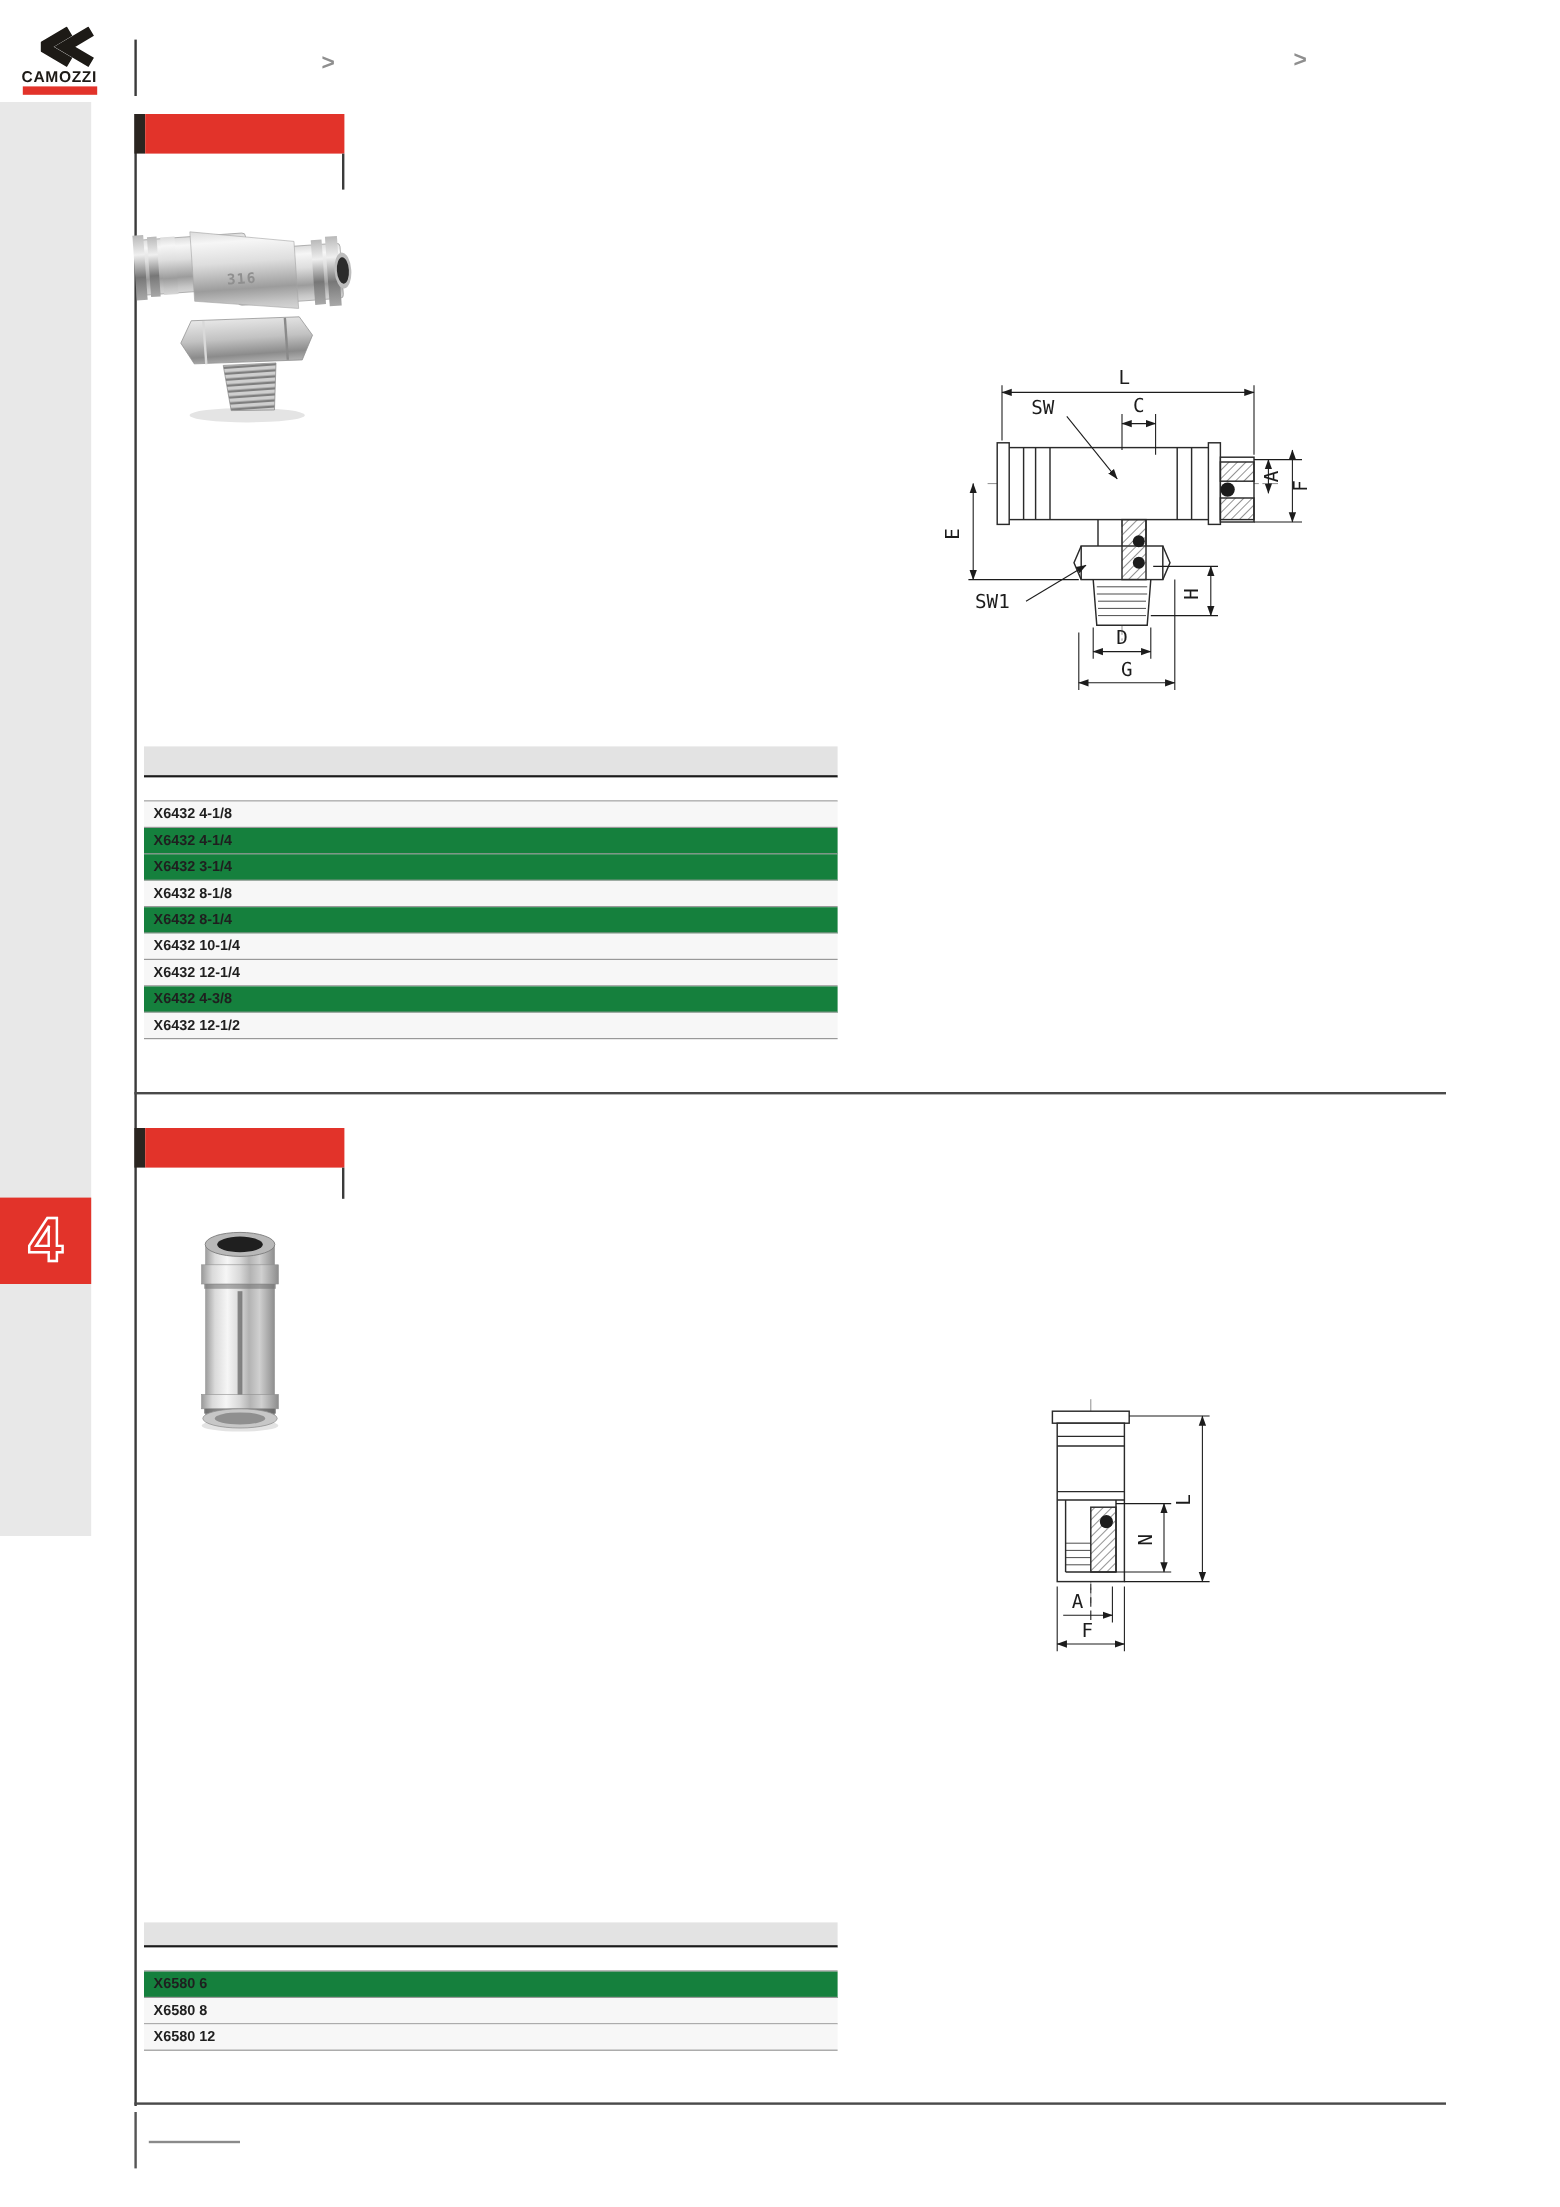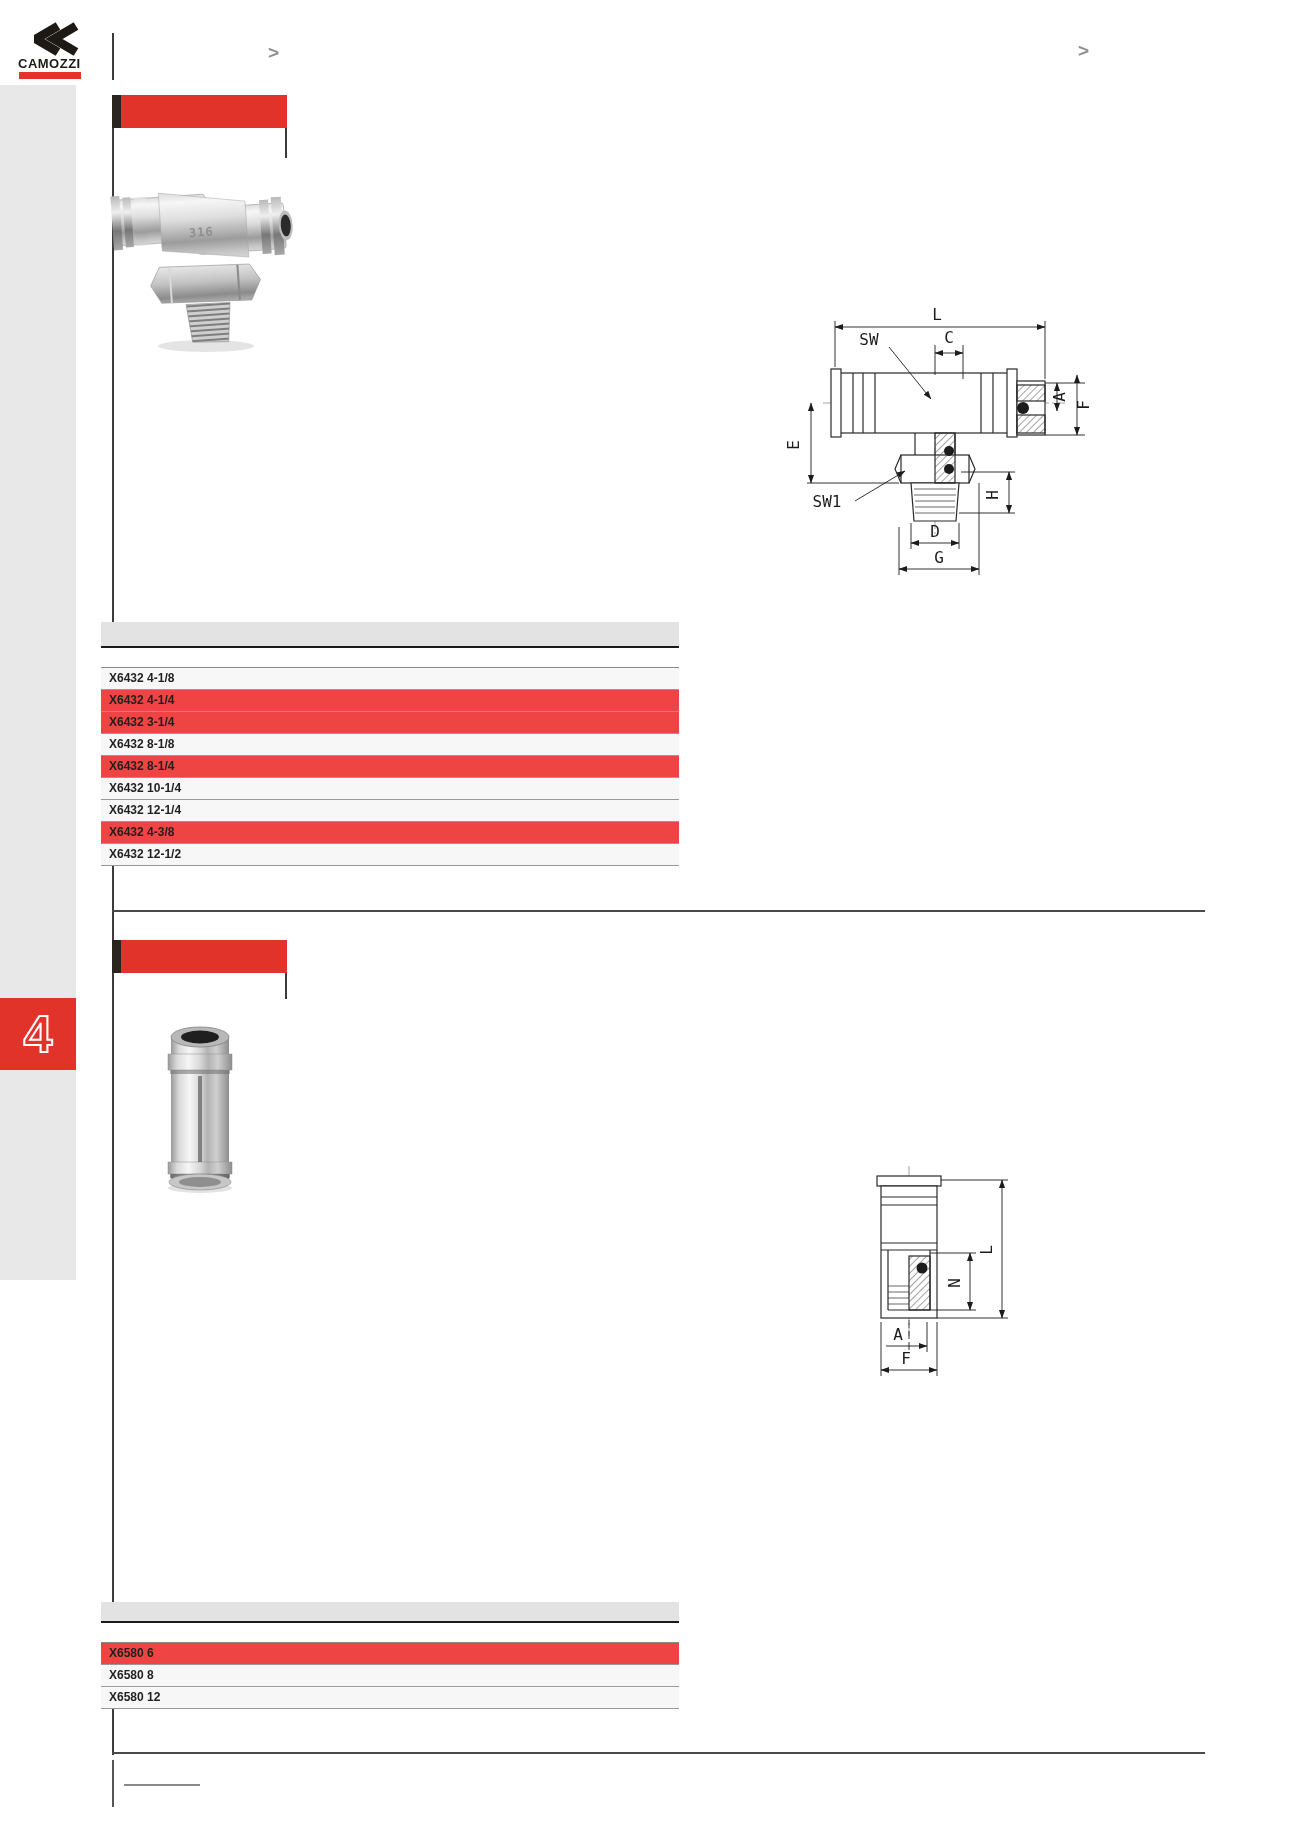--- a/index.html
+++ b/index.html
@@ -26,27 +26,27 @@
   
   .left-rule{position:absolute;left:112px;top:95px;width:2px;height:1660px;background:#3b3b3b;}
   .tail-rule{position:absolute;width:2px;background:#3b3b3b;}
   .long-line{position:absolute;height:2px;background:#4a4a4a;}
 
   
   .title-tick{position:absolute;width:9px;height:33px;background:#2b2520;}
   .title-bar{position:absolute;width:166px;height:33px;background:#e2332a;}
 
   
-  .ptable{position:absolute;left:101px;width:578px;}
+  .ptable{position:absolute;left:120px;width:578px;}
   .thead{height:24px;background:#e3e3e3;border-bottom:2px solid #1a1a1a;}
   .tsub{height:19px;background:#ffffff;border-bottom:1px solid #8a8a8a;}
   .trow{height:21px;line-height:21px;border-bottom:1px solid #999;
         font-size:12px;font-weight:bold;color:#1f1f1f;padding-left:8px;}
   .trow.alt{background:#f7f7f7;}
-  .trow.plain{background:#ef4444;}
+  .trow.plain{background:#15803d;}
 
   
   .foot-v{position:absolute;left:112px;top:1760px;width:2px;height:47px;background:#555;}
   .foot-h{position:absolute;left:124px;top:1784px;width:76px;height:2px;background:#8a8a8a;}
 
   svg text{font-family:"DejaVu Sans Mono","Liberation Sans",monospace;}
 </style>
 </head>
 <body>
 

